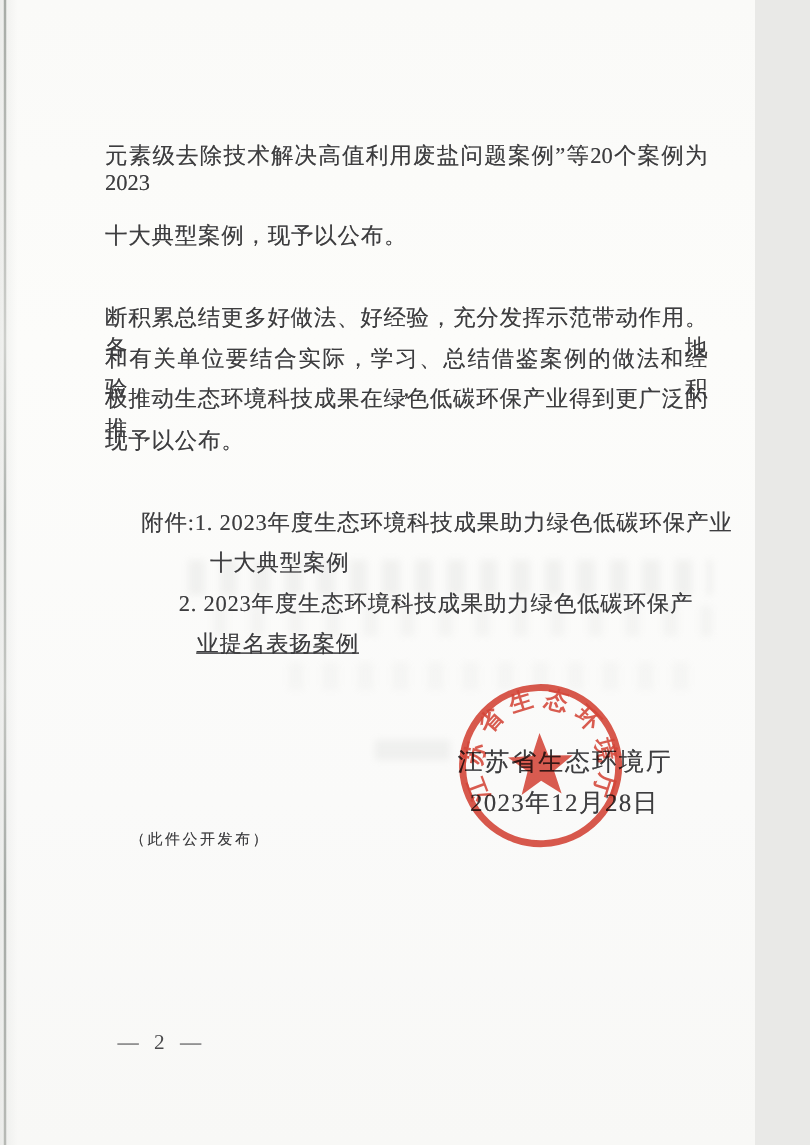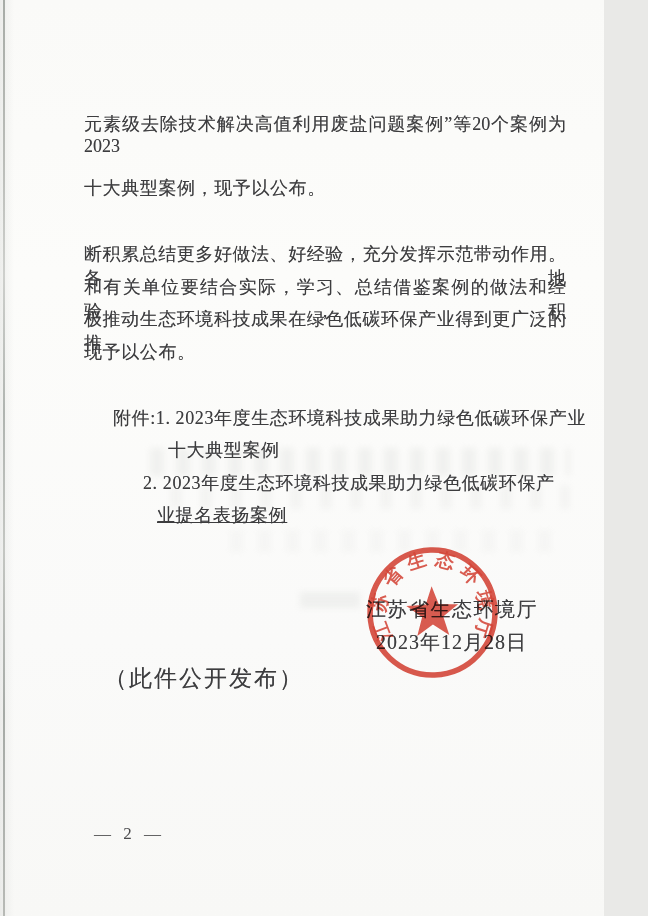--- a/index.html
+++ b/index.html
@@ -46,21 +46,21 @@
   }
   .just{
     white-space:normal;
     width:482px;
     text-align:justify;
     text-align-last:justify;
     letter-spacing:0;
   }
   .sig{font-size:20px;letter-spacing:1.5px;}
   .date{font-size:20px;letter-spacing:1px;margin-left:10px;}
-  .note{font-size:23px;letter-spacing:2px;}
+  .note{font-size:12px;letter-spacing:2px;}
   .pageno{font-size:17px;color:#4a4a4c;letter-spacing:4px;text-shadow:none;}
 
   .seal{
     position:absolute;left:362px;top:542px;width:141px;height:141px;
     mix-blend-mode:multiply;
     opacity:.93;
     transform:rotate(-2deg);
   }
   .seal svg{display:block;width:100%;height:100%;}
 </style>

